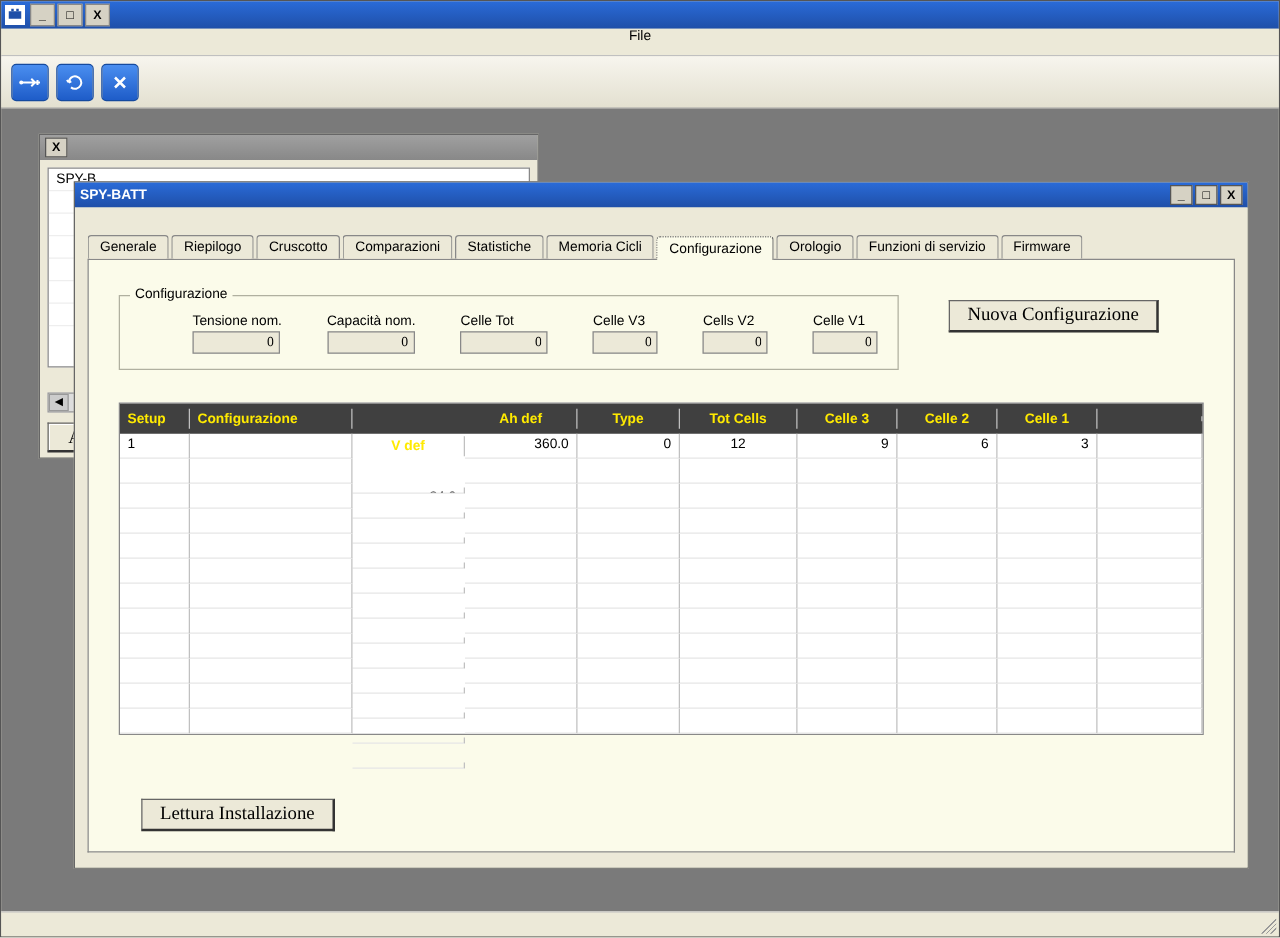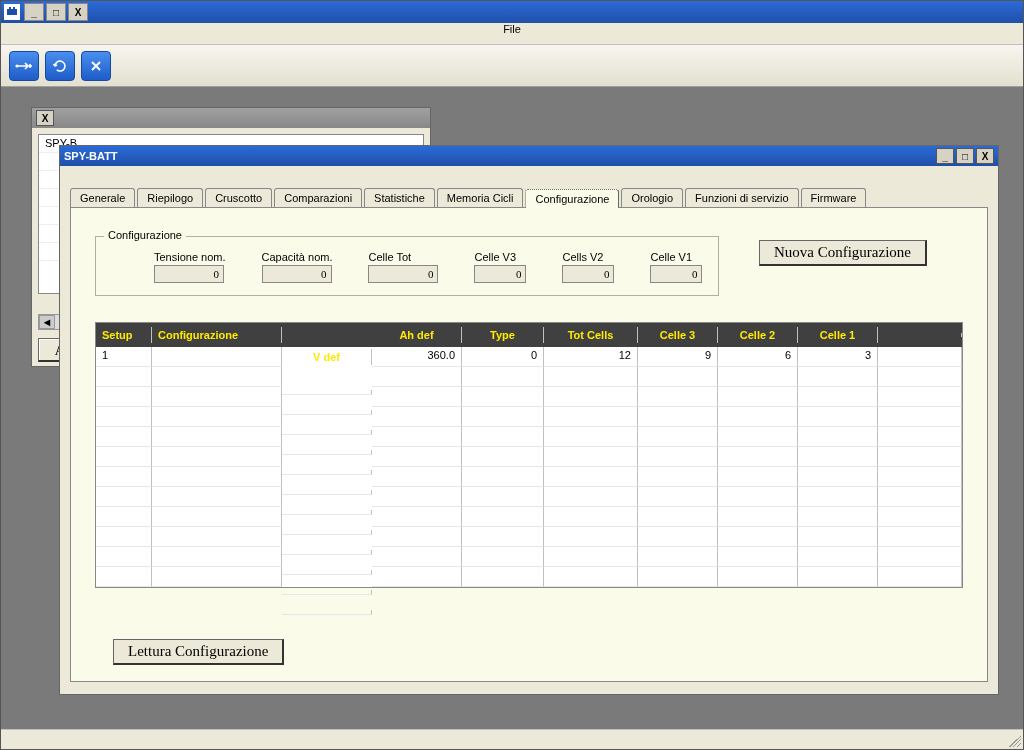--- a/index.html
+++ b/index.html
@@ -259,21 +259,21 @@
     border-right: 1px solid #c0c0c0;
     padding: 2px 6px;
     overflow: hidden;
     white-space: nowrap;
   }
   .col-setup { width: 56px; }
   .col-inst  { width: 130px; }
   .col-vdef  { width: 90px; text-align:right;margin-top:43px;}
   .col-ahdef { width: 90px; text-align:right;}
   .col-type  { width: 82px; text-align:right;}
-  .col-tot   { width: 94px; text-align:right;}
+  .col-tot   { width: 94px; text-align:center;}
   .col-c3    { width: 80px; text-align:right;}
   .col-c2    { width: 80px; text-align:right;}
   .col-c1    { width: 80px; text-align:right;}
   .col-pad   { flex:1; }
   .grid-header .col-vdef,
   .grid-header .col-ahdef,
   .grid-header .col-type,
   .grid-header .col-tot,
   .grid-header .col-c3,
   .grid-header .col-c2,
@@ -582,21 +582,21 @@
                 <div class="col-ahdef"></div>
                 <div class="col-type"></div>
                 <div class="col-tot"></div>
                 <div class="col-c3"></div>
                 <div class="col-c2"></div>
                 <div class="col-c1"></div>
                 <div class="col-pad"></div>
               </div>
           </div>
 
-          <button class="btn lettura">Lettura Configurazione</button>
+          <button class="btn lettura">Lettura Installazione</button>
         </div>
       </div>
     </div>
 
   </div>
 
   <div class="status-bar">
     <div class="resize-grip"></div>
   </div>
 </div>

